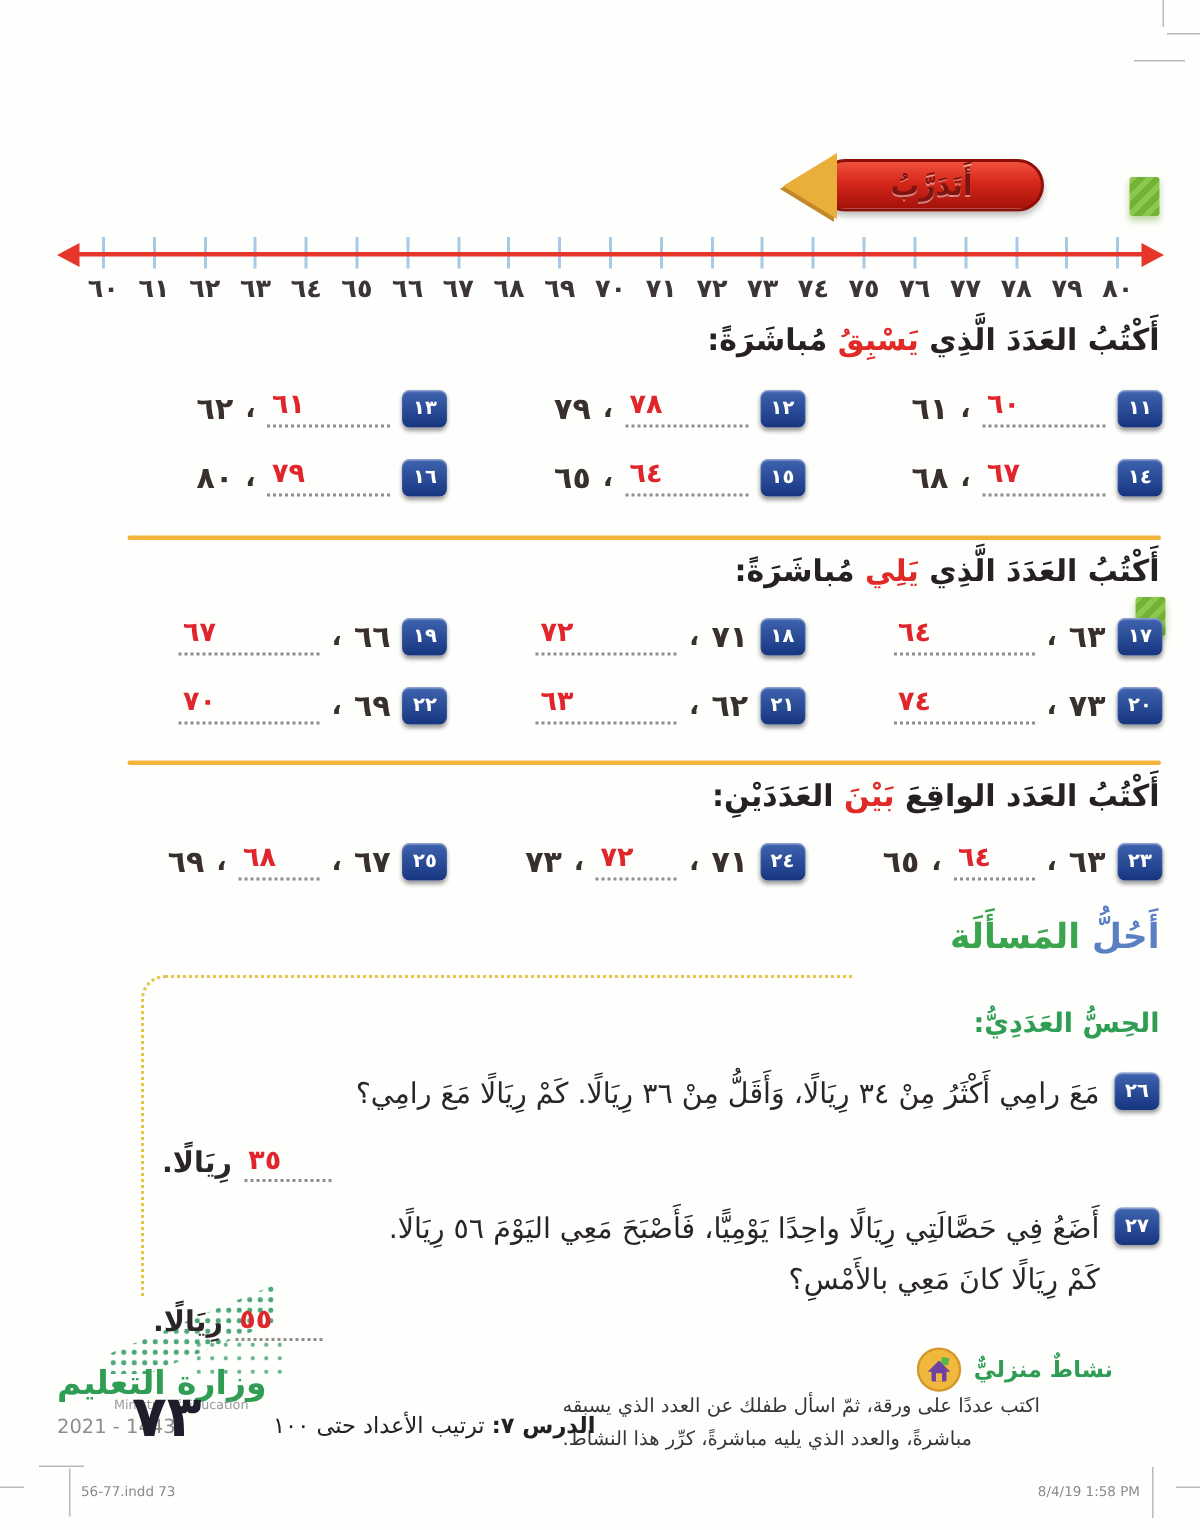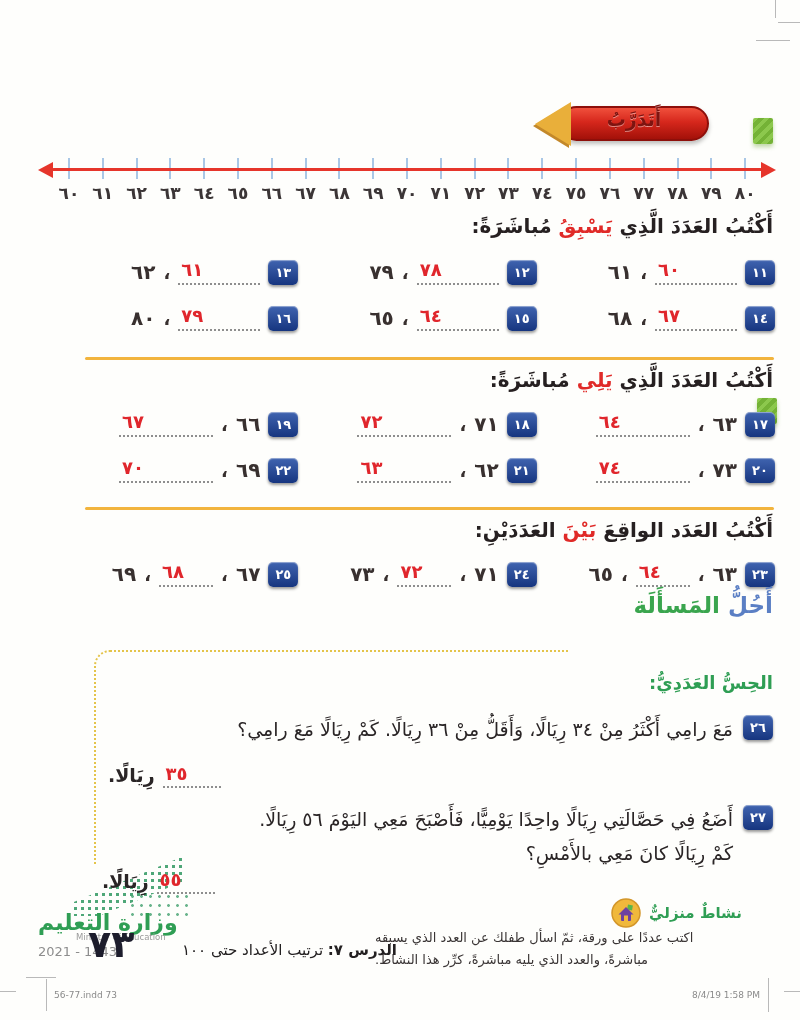--- a/index.html
+++ b/index.html
@@ -8,24 +8,24 @@
 
   
   .mark { position:absolute; background:#b9b9b9; }
 
   
   .tab { position:absolute; width:20px; height:26px;
          background:repeating-linear-gradient(135deg,#8cc84d 0 4px,#74b236 4px 8px);
          box-shadow:0 3px 4px rgba(120,170,70,.45); border-radius:2px; }
 
   
-  .banner { position:absolute; top:106px; right:91px; width:150px; height:35px;
+  .banner { position:absolute; top:106px; right:104px; width:150px; height:35px;
             background:linear-gradient(180deg,#f0503c 0%,#d6271c 45%,#a31109 100%);
             border:2px solid #8d0f0a; border-radius:18px;
-            display:flex; align-items:flex-start; justify-content:center;
+            display:flex; align-items:center; justify-content:center;
             color:#7e1410; font-weight:bold; font-size:19px;
             text-shadow:0 1px 0 rgba(255,255,255,.45);
             box-shadow:0 3px 4px rgba(0,0,0,.25); }
   .banner-arrow { position:absolute; top:-6px; left:-26px; width:0; height:0;
             border-top:22px solid transparent; border-bottom:22px solid transparent;
             border-right:36px solid #e9af3a;
             filter:drop-shadow(-2px 2px 0 #c3882a); }
 
   
   .numberline { position:absolute; left:50px; right:36px; top:158px; height:50px; direction:ltr; }
@@ -57,21 +57,21 @@
            box-shadow:0 2px 3px rgba(0,0,0,.4), inset 0 1px 1px rgba(255,255,255,.45); }
   .printed { font-size:20px; font-weight:600; color:#38302f; letter-spacing:1px; }
   .sep { font-size:18px; font-weight:bold; color:#38302f; }
   .blank { display:inline-block; border-bottom:2px dotted #8e8e8e; height:26px;
            line-height:26px; text-align:left; }
   .b1 { min-width:82px; } .b2 { min-width:94px; } .b3 { min-width:54px; } .bw { min-width:58px; }
   .ans { color:#e0262c; font-size:18px; font-weight:bold; font-style:normal;
          display:inline-block; padding:0 3px; transform:translateY(-2px); }
 
   
-  .ps-title { position:absolute; right:27px; top:592px; font-size:23px; font-weight:bold; }
+  .ps-title { position:absolute; right:27px; top:612px; font-size:23px; font-weight:bold; }
   .ps-w1 { color:#5b7fc4; } .ps-w2 { color:#3aa54e; }
   .dotted-frame { position:absolute; left:94px; top:650px; width:474px; height:214px;
            border-top:2px dotted #e4c44a; border-left:2px dotted #e4c44a;
            border-top-left-radius:16px; }
   .subtitle { position:absolute; right:27px; top:672px; font-size:18px; font-weight:bold; color:#2f9e54;text-align:center; }
   .wprob { position:absolute; right:27px; display:flex; gap:10px; align-items:flex-start;
            font-size:19px; color:#2a2526; font-weight:500; }
   .wprob .badge { margin-top:3px; }
   .wtext { line-height:1.8; }
   .wanswer { position:absolute; display:flex; gap:8px; align-items:center; font-size:19px;

